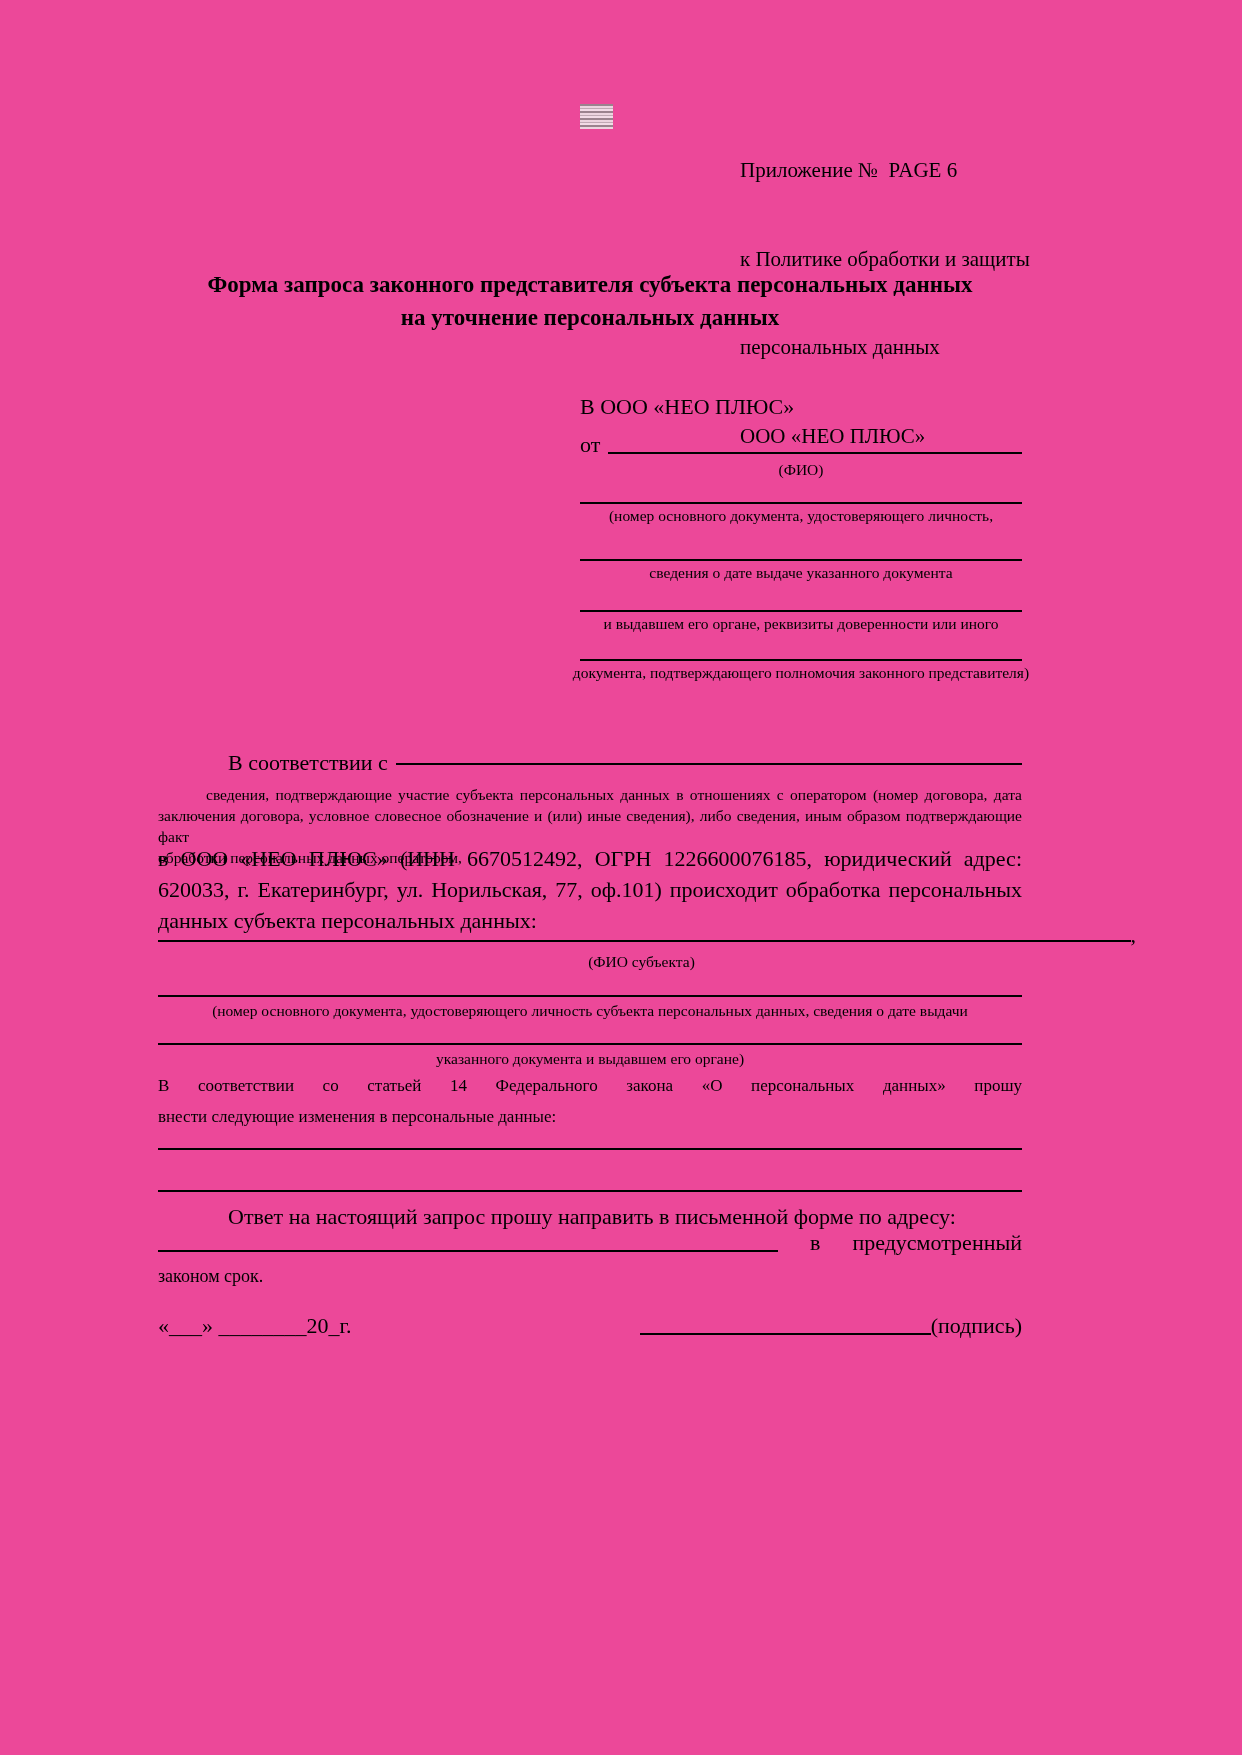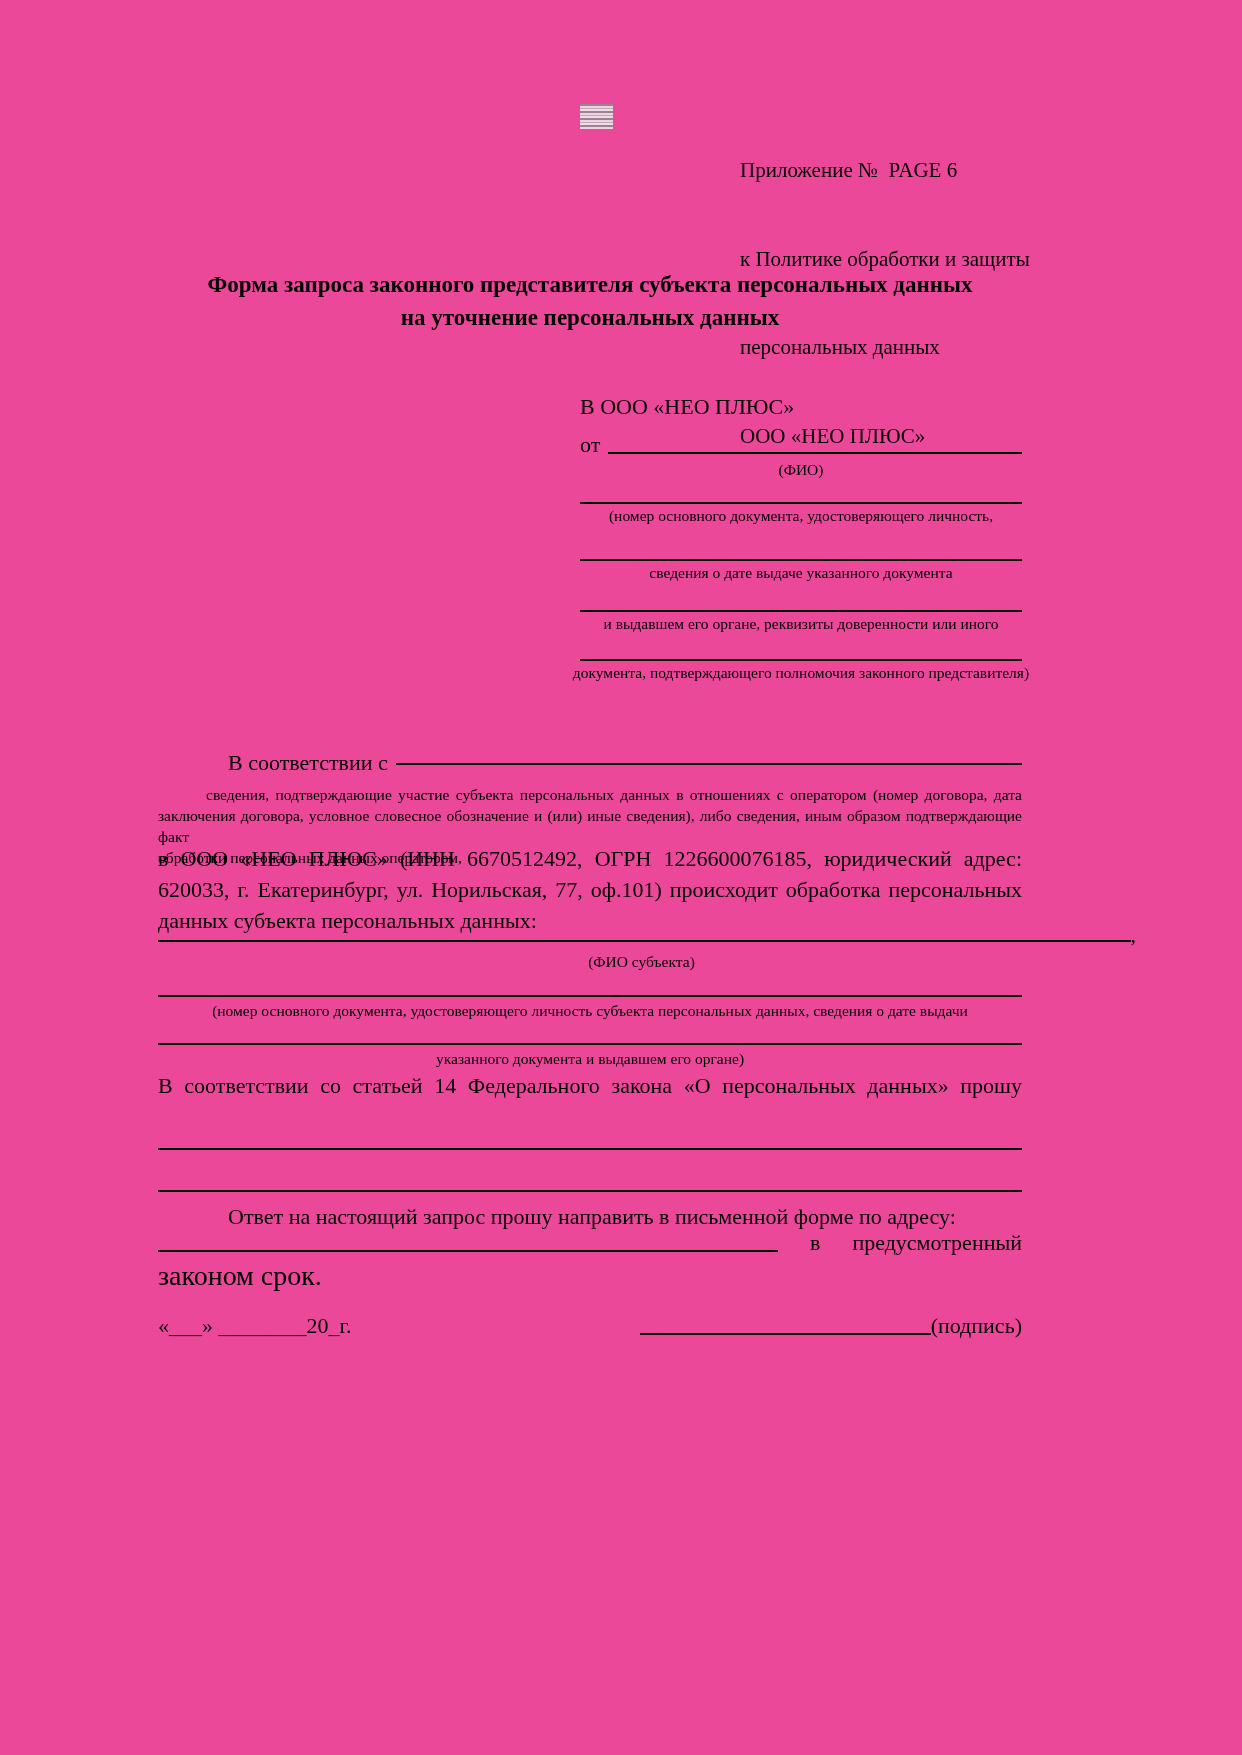--- a/index.html
+++ b/index.html
@@ -50,31 +50,31 @@
   .j22{text-align:justify;text-align-last:justify;}
 
   .fio-row{left:158px;top:922px;width:978px;height:24px;display:flex;align-items:flex-end;font-size:22px;}
   .fio-row .comma{line-height:22px;}
   .cap-subj{left:158px;top:952px;width:967px;}
   .hr-a{left:158px;top:995px;width:864px;}
   .cap-a{left:158px;top:1001px;width:864px;}
   .hr-b{left:158px;top:1043px;width:864px;}
   .cap-b{left:158px;top:1049px;width:864px;}
 
-  .art{left:158px;top:1070px;width:864px;font-size:22px;line-height:31px;}
+  .art{left:158px;top:1070px;width:864px;font-size:17px;line-height:31px;}
   .hr-c{left:158px;top:1148px;width:864px;}
   .hr-d{left:158px;top:1190px;width:864px;}
 
   .answer{left:158px;top:1203px;width:864px;font-size:22px;line-height:28px;}
   .answer .ind{padding-left:70px;}
 
   .presc-row{left:158px;top:1228px;width:864px;height:28px;display:flex;align-items:flex-end;justify-content:space-between;font-size:22px;}
   .presc-row .rule{flex:0 0 620px;}
   .presc-row span{line-height:26px;}
-  .law{left:158px;top:1262px;width:864px;font-size:28px;line-height:28px;}
+  .law{left:158px;top:1262px;width:864px;font-size:18px;line-height:28px;}
 
   .foot{left:158px;top:1312px;width:864px;display:flex;align-items:flex-end;justify-content:space-between;font-size:22px;line-height:28px;}
   .sig-group{display:flex;align-items:flex-end;width:382px;}
   .sig-group .rule{margin-bottom:5px;}
 </style>
 </head>
 <body>
 
 <div class="page">
 
@@ -134,20 +134,21 @@
   <div class="abs cap cap-subj">(ФИО субъекта)</div>
 
   <div class="abs hline hr-a"></div>
   <div class="abs cap cap-a">(номер основного документа, удостоверяющего личность субъекта персональных данных, сведения о дате выдачи</div>
 
   <div class="abs hline hr-b"></div>
   <div class="abs cap cap-b">указанного документа и выдавшем его органе)</div>
 
   <div class="abs art">
     <div class="j22">В соответствии со статьей 14 Федерального закона «О персональных данных» прошу</div>
+    <div>внести следующие изменения в персональные данные:</div>
   </div>
 
   <div class="abs hline hr-c"></div>
   <div class="abs hline hr-d"></div>
 
   <div class="abs answer">
     <div class="ind">Ответ на настоящий запрос прошу направить в письменной форме по адресу:</div>
   </div>
 
   <div class="abs presc-row">

